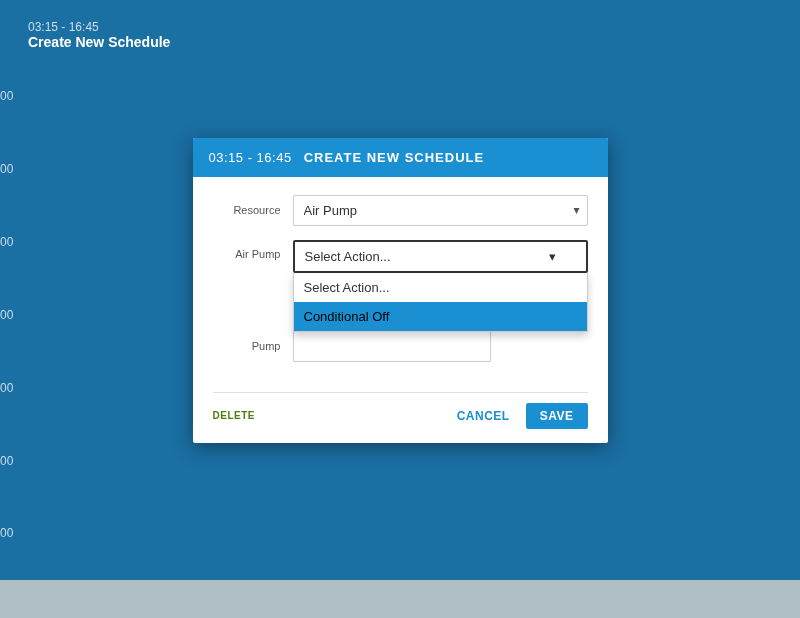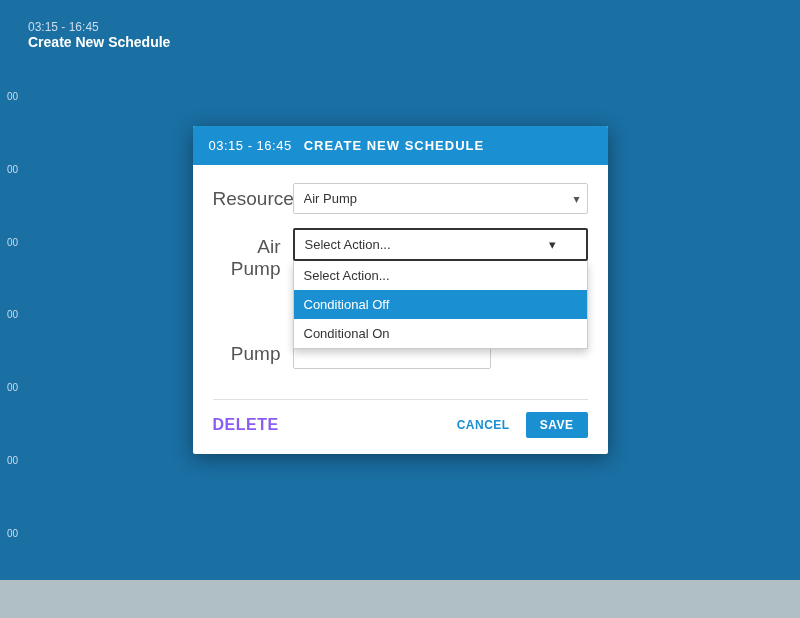--- a/index.html
+++ b/index.html
@@ -54,22 +54,22 @@
       width: 22px;
       height: 580px;
       display: flex;
       flex-direction: column;
       justify-content: space-around;
       padding: 60px 0 10px 0;
     }
 
     .time-marker {
       color: #cde;
-      font-size: 10px;
-      text-align: right;
+      font-size: 12px;
+      text-align: left;
       padding-right: 4px;
     }
 
     
     .modal-overlay {
       position: absolute;
       top: 0; left: 0;
       width: 800px;
       height: 580px;
       display: flex;
@@ -118,21 +118,21 @@
     .form-row {
       display: flex;
       align-items: center;
       margin-bottom: 14px;
       position: relative;
     }
 
     .form-label {
       width: 80px;
       color: #555;
-      font-size: 19px;
+      font-size: 11px;
       flex-shrink: 0;
       text-align: right;
       padding-right: 12px;
     }
 
     .form-control-wrap {
       flex: 1;
       position: relative;
     }
 
@@ -195,35 +195,35 @@
 
     .dropdown-item {
       padding: 7px 10px;
       font-size: 13px;
       color: #333;
       cursor: pointer;
     }
 
     .dropdown-item.selected {
       background: #1a8fd1;
-      color: #ffffff;
+      color: #000000;
     }
 
     .modal-footer {
       display: flex;
       align-items: center;
       justify-content: space-between;
       padding: 10px 20px 14px 20px;
     }
 
     .btn-delete {
       background: none;
       border: none;
-      color: #8b5cf6;
-      font-size: 16px;
+      color: #4d7c0f;
+      font-size: 10px;
       font-weight: bold;
       cursor: pointer;
       letter-spacing: 0.5px;
       padding: 6px 0;
     }
 
     .btn-group {
       display: flex;
       gap: 8px;
     }
@@ -312,21 +312,20 @@
       <div class="form-row" style="align-items: flex-start;">
         <div class="form-label" style="padding-top: 8px;">Air Pump</div>
         <div class="dropdown-open-wrap">
           <div class="dropdown-trigger">
             <span>Select Action...</span>
             <span>▾</span>
           </div>
           <div class="dropdown-list">
             <div class="dropdown-item">Select Action...</div>
             <div class="dropdown-item selected">Conditional Off</div>
-            <div class="dropdown-item">Conditional On</div>
           </div>
         </div>
       </div>
 
       <div class="form-row" style="margin-top: 58px;">
         <div class="form-label">Pump</div>
         <div class="form-control-wrap">
           <input class="time-row-input" type="text" value="" style="">
         </div>
       </div>

